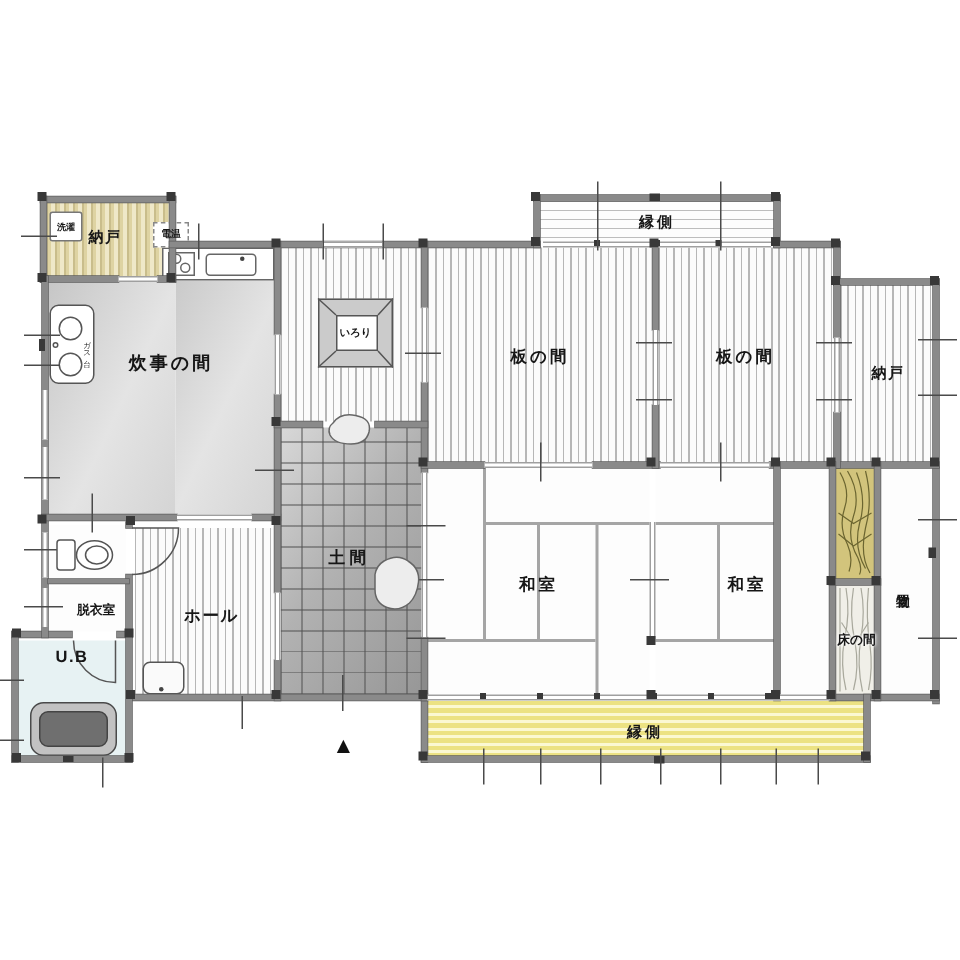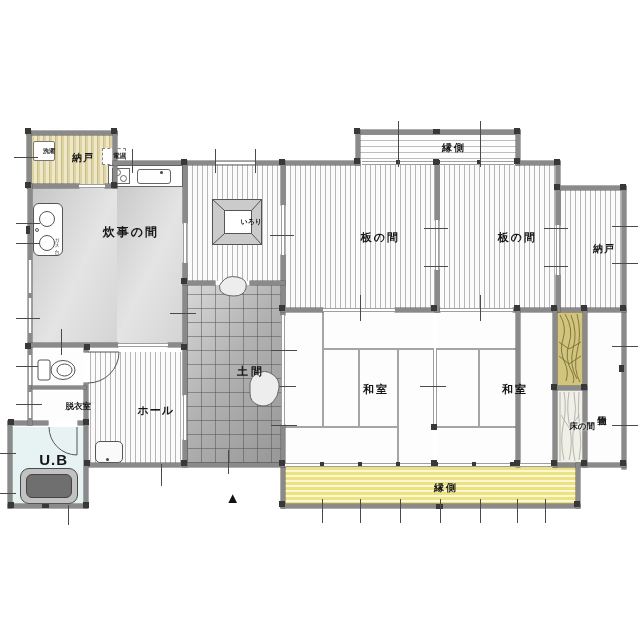--- a/index.html
+++ b/index.html
@@ -18,21 +18,21 @@
   .white{background:#fdfdfd;}
   .ub{background:#e7f2f3;}
   .woodtop{background:#d2c47c;}
   .woodbot{background:#f0efe8;}
   .wall{position:absolute;background:#8a8a8a;box-shadow:0 0 0 0.5px #5e5e5e;z-index:3;}
   .sh{position:absolute;background:#fff;border-top:1px solid #9f9f9f;border-bottom:1px solid #9f9f9f;box-sizing:border-box;z-index:4;}
   .sv{position:absolute;background:#fff;border-left:1px solid #9f9f9f;border-right:1px solid #9f9f9f;box-sizing:border-box;z-index:4;}
   .post{position:absolute;background:#383838;z-index:5;}
   .tick{position:absolute;background:#4a4a4a;z-index:5;}
   .fix{position:absolute;z-index:2;box-sizing:border-box;}
-  .lbl{position:absolute;z-index:7;color:#161616;font-weight:600;text-align:right;white-space:nowrap;}
+  .lbl{position:absolute;z-index:7;color:#161616;font-weight:600;text-align:center;white-space:nowrap;}
   svg.ovl{position:absolute;left:0;top:0;z-index:6;pointer-events:none;}
   .tlin{position:absolute;background:#a5a5a5;z-index:2;}
   .vtext{writing-mode:vertical-rl;text-orientation:upright;}
 </style>
 </head>
 <body>
 
 <div class="plan" id="plan">
 
   <div class="room beige" style="left:31px;top:135px;width:82px;height:49px"></div>
@@ -118,33 +118,33 @@
       <path d="M569,392 q-3,18 1,36 q3,17 -1,32"></path>
       <path d="M574,392 q3,16 0,33 q-3,18 1,36"></path>
       <path d="M579,392 q-2,20 1,38 q2,16 -1,30"></path>
       <path d="M561,415 l9,14 l9,-14"></path>
     </g>
   </svg>
 
   <div class="lbl" style="left:46px;top:151px;width:48px;font-size:10px;letter-spacing:1px;">納戸</div>
   <div class="lbl" style="left:33px;top:147px;width:22px;font-size:6px;">洗濯</div>
   <div class="lbl" style="left:102px;top:152px;width:24px;font-size:6.5px;">電温</div>
-  <div class="lbl" style="left:69px;top:224px;width:90px;font-size:12px;letter-spacing:2px;">炊事の間</div>
+  <div class="lbl" style="left:69px;top:234px;width:90px;font-size:12px;letter-spacing:2px;">炊事の間</div>
   <div class="lbl vtext" style="left:54px;top:215px;height:30px;font-size:5px;font-weight:400;">ガス台</div>
   <div class="lbl" style="left:212px;top:217px;width:50px;font-size:7px;">いろり</div>
   <div class="lbl" style="left:320px;top:230px;width:80px;font-size:11px;letter-spacing:2px;">板の間</div>
   <div class="lbl" style="left:457px;top:230px;width:80px;font-size:11px;letter-spacing:2px;">板の間</div>
   <div class="lbl" style="left:569px;top:242px;width:46px;font-size:10px;letter-spacing:1px;">納戸</div>
   <div class="lbl" style="left:410px;top:141px;width:56px;font-size:10px;letter-spacing:2px;">縁側</div>
   <div class="lbl" style="left:329px;top:382px;width:60px;font-size:11px;letter-spacing:2px;">和室</div>
   <div class="lbl" style="left:468px;top:382px;width:60px;font-size:11px;letter-spacing:2px;">和室</div>
   <div class="lbl" style="left:201px;top:364px;width:64px;font-size:11px;letter-spacing:3px;">土間</div>
   <div class="lbl" style="left:108px;top:403px;width:66px;font-size:11px;letter-spacing:1px;">ホール</div>
   <div class="lbl" style="left:37px;top:401px;width:54px;font-size:8.5px;">脱衣室</div>
-  <div class="lbl" style="left:28px;top:451px;width:40px;font-size:15px;letter-spacing:1px;">U.B</div>
+  <div class="lbl" style="left:28px;top:432px;width:40px;font-size:11px;letter-spacing:1px;">U.B</div>
   <div class="lbl" style="left:547px;top:421px;width:48px;font-size:8.5px;text-shadow:0 0 2px #fff,0 0 3px #fff;">床の間</div>
   <div class="lbl vtext" style="left:595px;top:369px;height:40px;font-size:9px;">物置</div>
   <div class="lbl" style="left:402px;top:481px;width:56px;font-size:10px;letter-spacing:2px;">縁側</div>
   <div class="lbl" style="left:218px;top:489px;width:22px;font-size:15px;line-height:17px;color:#111;">▲</div>
 <div class="wall" style="left: 27px; top: 131px; width: 90px; height: 4px;"></div>
     <div class="wall" style="left: 27px; top: 184px; width: 52px; height: 4px;"></div>
     <div class="wall" style="left: 105px; top: 184px; width: 12px; height: 4px;"></div>
     <div class="wall" style="left: 27px; top: 131px; width: 4px; height: 57px;"></div>
     <div class="wall" style="left: 113px; top: 131px; width: 4px; height: 57px;"></div>
     <div class="wall" style="left: 113px; top: 161px; width: 247px; height: 4px;"></div>

